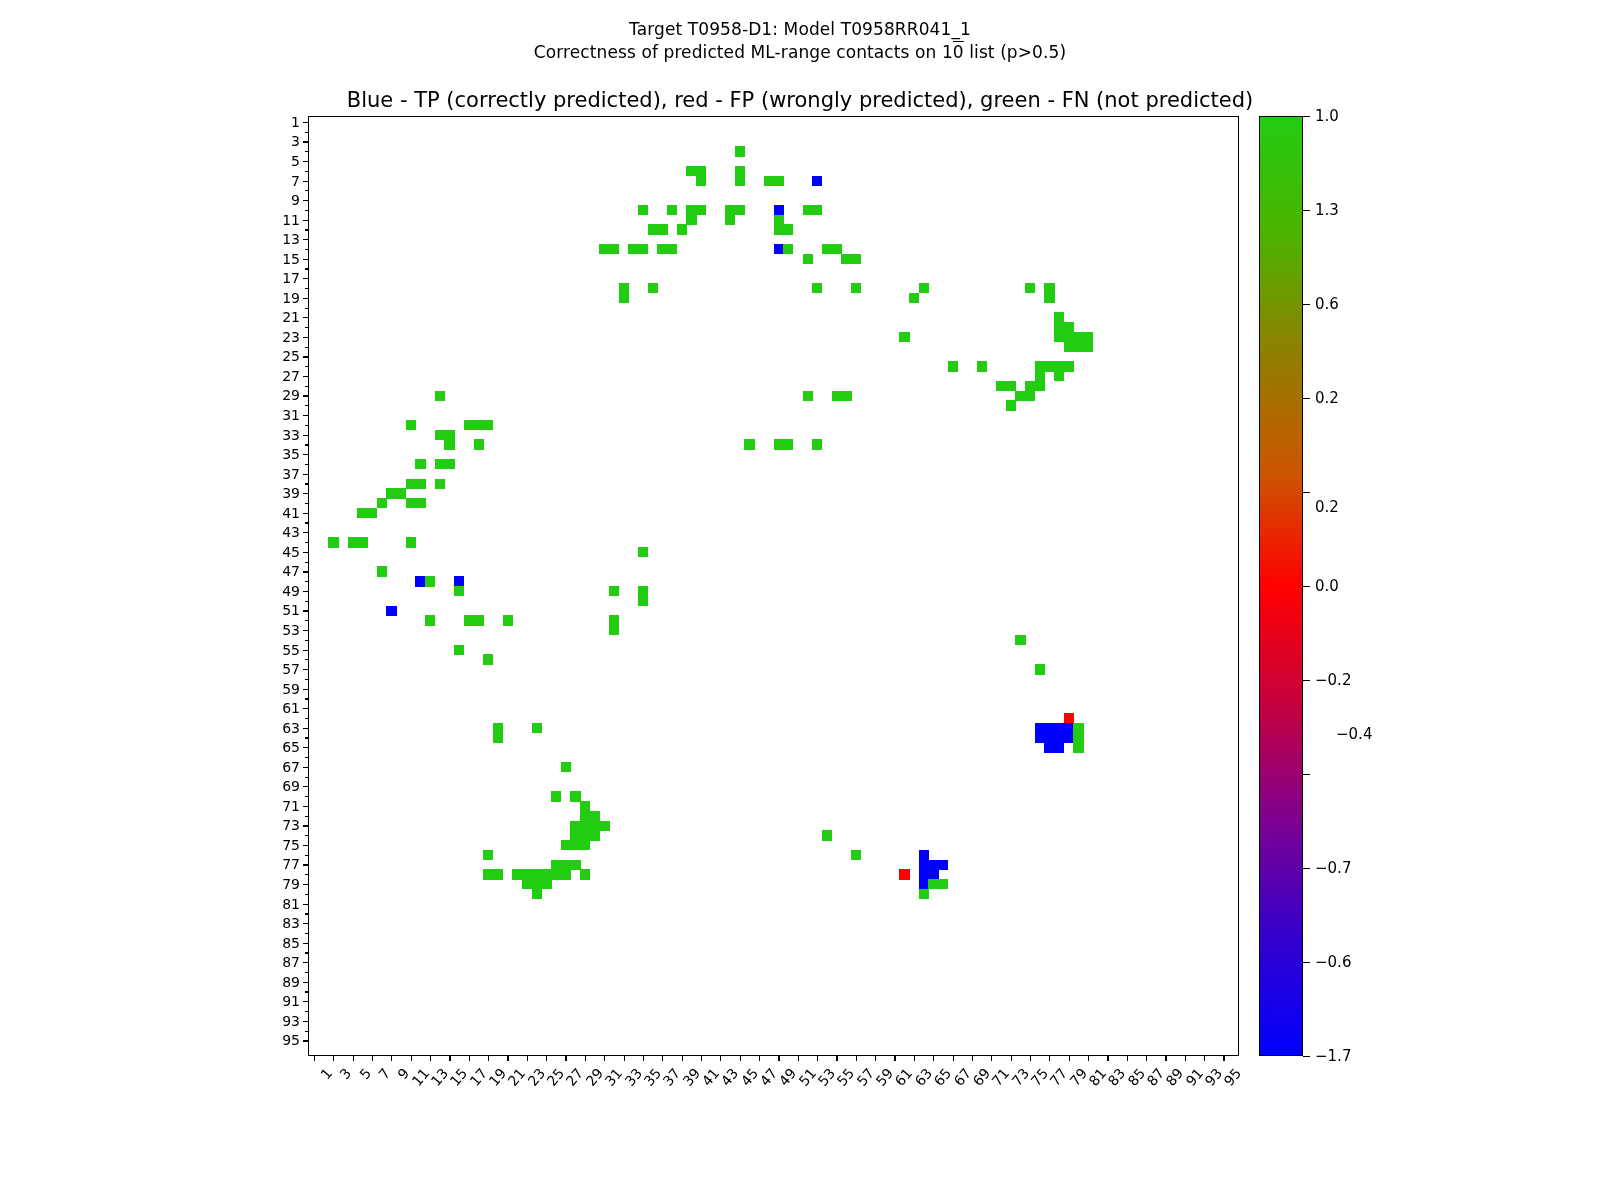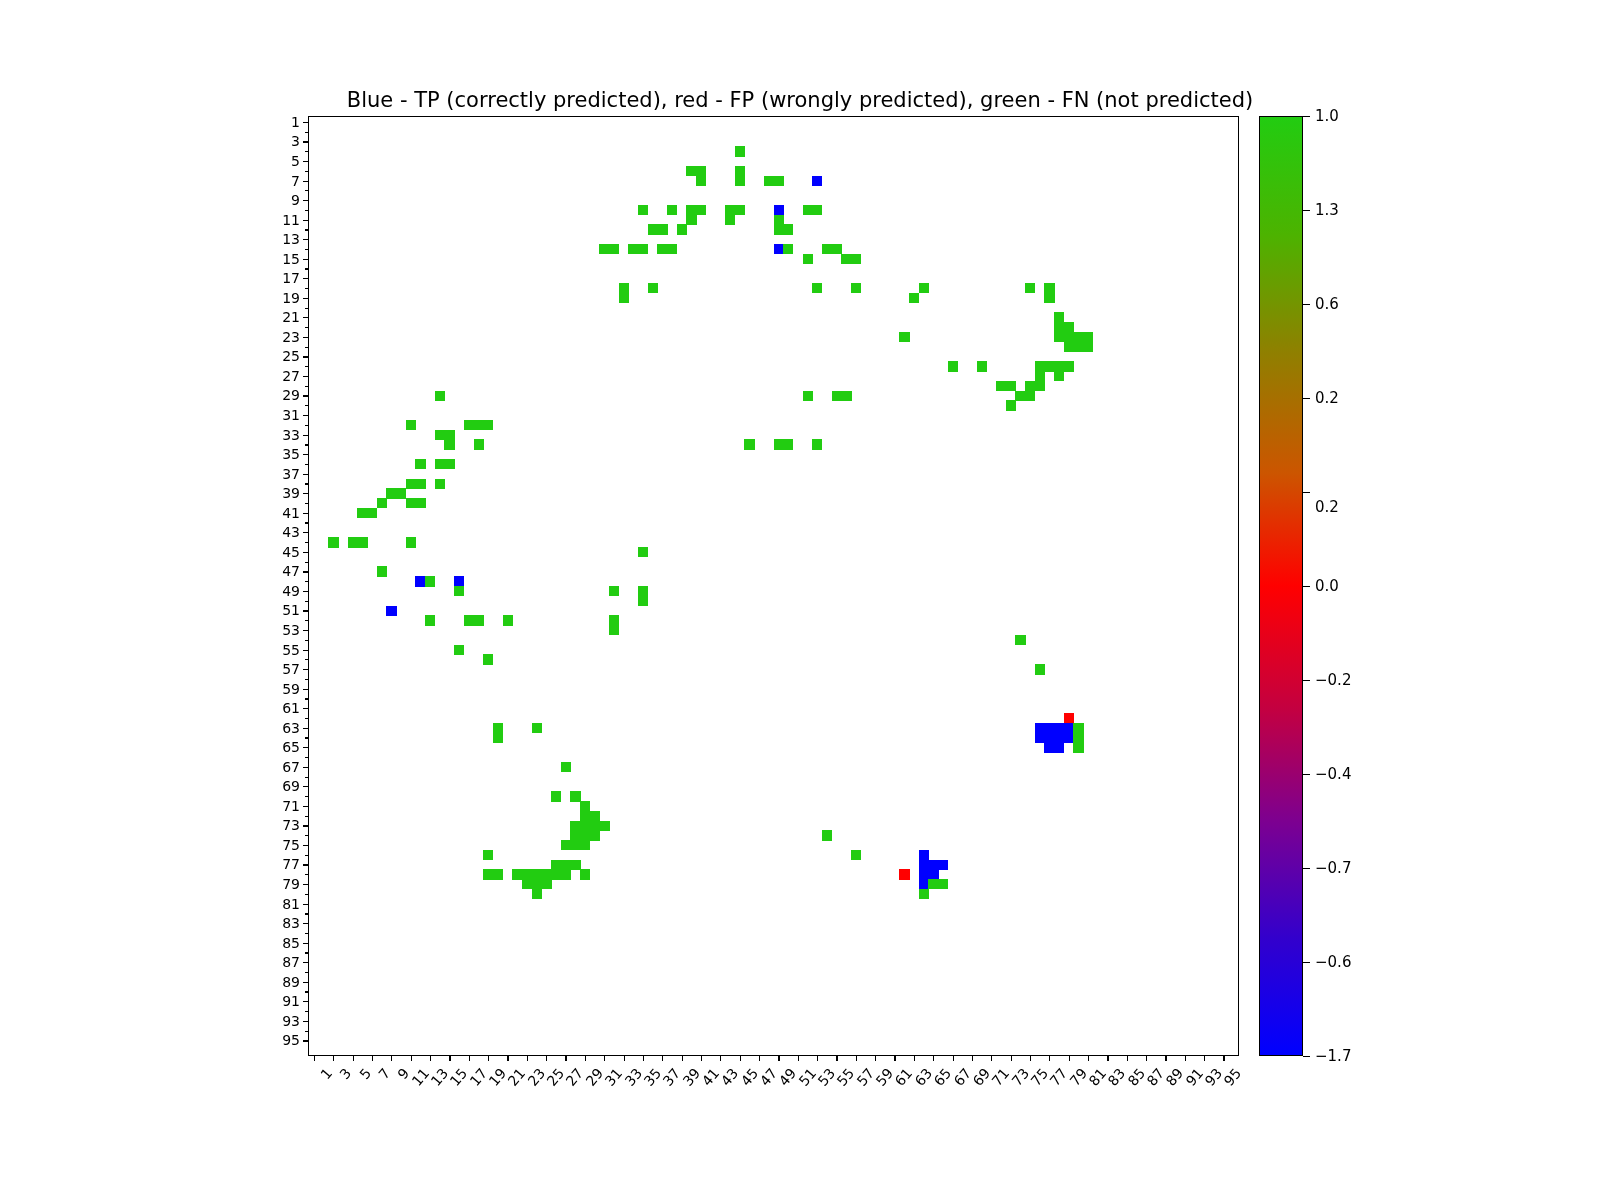--- a/index.html
+++ b/index.html
@@ -37,20 +37,22 @@
               #0000ff 0%, #3300cc 12.5%, #7d0090 25%, #c40040 37%,
               #ff0000 50%, #cc5500 62%, #8f8000 75%, #4cb300 87.5%, #22cc11 100%);}
   .cbtick{position:absolute;left:100%;width:7px;height:1.3px;background:#000;}
   .cblabel{position:absolute;left:calc(100% + 12px);font-size:15px;color:#000;
            white-space:nowrap;transform:translateY(-50%);}
 </style>
 </head>
 <body>
 
 <div class="title-block">
+  <div class="title-line">Target T0958-D1: Model T0958RR041_1</div>
+  <div class="title-line"><span>Correctness of predicted ML-range contacts on 1</span><span class="ovl">0</span><span> list (p&gt;0.5)</span></div>
 </div>
 
 <div class="subtitle">Blue - TP (correctly predicted), red - FP (wrongly predicted), green - FN (not predicted)</div>
 
 <div id="plot-frame">
   <div id="cells">
       <div class="cell" style="left: 425.792px; top: 29.3125px; width: 10.2771px; height: 10.3708px; background: rgb(34, 204, 17);"></div>
       <div class="cell" style="left: 377.406px; top: 48.8542px; width: 10.2771px; height: 10.3708px; background: rgb(34, 204, 17);"></div>
       <div class="cell" style="left: 387.083px; top: 48.8542px; width: 10.2771px; height: 10.3708px; background: rgb(34, 204, 17);"></div>
       <div class="cell" style="left: 425.792px; top: 48.8542px; width: 10.2771px; height: 10.3708px; background: rgb(34, 204, 17);"></div>
@@ -493,20 +495,20 @@
     <div class="cblabel" style="top: 188px;">0.6</div>
     <div class="cbtick" style="top: 282px;"></div>
     <div class="cblabel" style="top: 282px;">0.2</div>
     <div class="cbtick" style="top: 376px;"></div>
     <div class="cblabel" style="top: 376px; margin-top: 15px;">0.2</div>
     <div class="cbtick" style="top: 470px;"></div>
     <div class="cblabel" style="top: 470px;">0.0</div>
     <div class="cbtick" style="top: 564px;"></div>
     <div class="cblabel" style="top: 564px;">−0.2</div>
     <div class="cbtick" style="top: 658px;"></div>
-    <div class="cblabel" style="top: 658px;">−0.4</div>
+    <div class="cblabel" style="top: 618px; margin-left: 21px;">−0.4</div>
     <div class="cbtick" style="top: 752px;"></div>
     <div class="cblabel" style="top: 752px;">−0.7</div>
     <div class="cbtick" style="top: 846px;"></div>
     <div class="cblabel" style="top: 846px;">−0.6</div>
     <div class="cbtick" style="top: 940px;"></div>
     <div class="cblabel" style="top: 940px;">−1.7</div>
   </div>
 
 </body></html>

